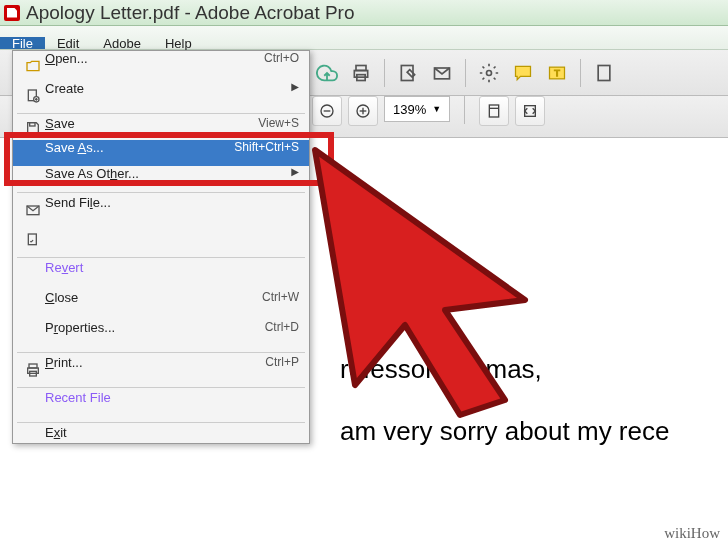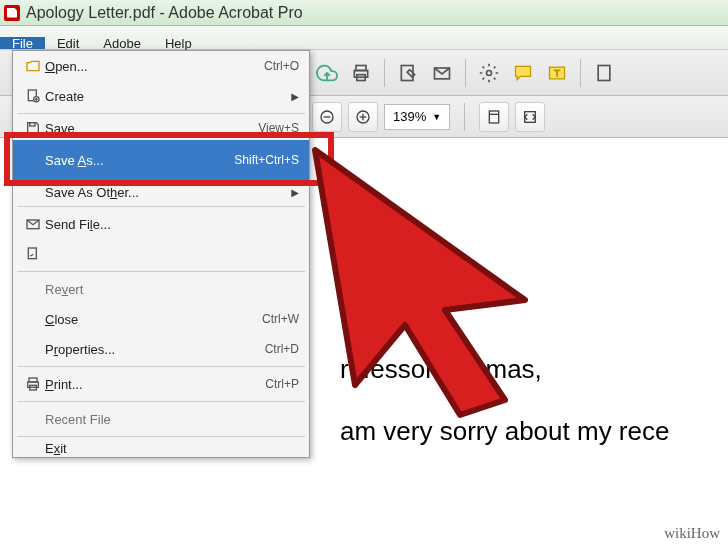--- a/index.html
+++ b/index.html
@@ -1,42 +1,42 @@
 <!DOCTYPE html>
 <html><head>
 <meta charset="utf-8">
 <style>
   * { box-sizing: border-box; margin: 0; padding: 0; font-family: "Segoe UI", Tahoma, sans-serif; }
   body { width: 728px; height: 546px; overflow: hidden; background: #fff; position: relative; }
   
-  .titlebar { height: 26px; background: linear-gradient(#e8f4e8, #d0e8d0); border-bottom: 1px solid #a0c0a0; display: flex; align-items: center; padding: 0 4px; font-size: 16px; color: #333; }
+  .titlebar { height: 26px; background: linear-gradient(#e8f4e8, #d0e8d0); border-bottom: 1px solid #a0c0a0; display: flex; align-items: center; padding: 0 4px; font-size: 19px; color: #333; }
   .titlebar .app-icon { width: 16px; height: 16px; background: #c00; margin-right: 6px; border-radius: 2px; position: relative; }
   .titlebar .app-icon::after { content: ""; position: absolute; top: 3px; left: 3px; width: 10px; height: 10px; background: #fff; clip-path: polygon(0 0, 70% 0, 100% 30%, 100% 100%, 0 100%); }
   
   .menubar { height: 24px; background: linear-gradient(#f5f9f5, #e8f0e8); border-bottom: 1px solid #c0d0c0; display: flex; align-items: stretch; font-size: 13px; }
   .menubar .menu-item { padding: 0 12px; display: flex; align-items: center; color: #222; cursor: default; margin-top: 11px; }
   .menubar .menu-item.active { background: #2b6cb0; color: #fff; }
   
   .toolbar { height: 46px; background: linear-gradient(#f0f0f0, #e4e4e4); border-bottom: 1px solid #bbb; display: flex; align-items: center; padding-left: 312px; gap: 4px; }
   .toolbar .tb-icon { width: 30px; height: 30px; display: flex; align-items: center; justify-content: center; color: #555; }
   .toolbar .tb-sep { width: 1px; height: 28px; background: #bbb; margin: 0 4px; }
   
-  .toolbar2 { height: 42px; background: linear-gradient(#f0f0f0, #e4e4e4); border-bottom: 1px solid #bbb; display: flex; align-items: center; padding-left: 312px; gap: 6px; }
+  .toolbar2 { height: 42px; background: linear-gradient(#f0f0f0, #e4e4e4); border-bottom: 1px solid #bbb; display: flex; align-items: flex-start; padding-left: 312px; gap: 6px; }
   .toolbar2 .tb-btn { width: 30px; height: 30px; border: 1px solid #ccc; border-radius: 3px; background: linear-gradient(#fff,#eee); display: flex; align-items: center; justify-content: center; color: #444; font-size: 15px; }
   .toolbar2 .zoom-box { height: 26px; border: 1px solid #bbb; background: #fff; padding: 0 8px; display: flex; align-items: center; font-size: 13px; gap: 6px; }
   .toolbar2 .tb-sep { width: 1px; height: 28px; background: #bbb; margin: 0 8px; }
   
   .dropdown { position: absolute; top: 50px; left: 12px; width: 298px; background: #f4f4f4; border: 1px solid #999; box-shadow: 2px 2px 6px rgba(0,0,0,0.3); z-index: 10; font-size: 13px; }
-  .dropdown .item { height: 30px; display: flex; align-items: center; padding: 0 10px 0 8px; color: #222; position: relative; }
+  .dropdown .item { height: 30px; display: flex; padding: 0 10px 0 8px; color: #222; position: relative; }
   .dropdown .item .icon-slot { width: 24px; display: flex; align-items: center; justify-content: center; color: #555; }
   .dropdown .item .label { flex: 1; }
   .dropdown .item .label .ul { text-decoration: underline; }
   .dropdown .item .shortcut { color: #555; font-size: 12px; }
   .dropdown .item .submenu-arrow { font-size: 10px; color: #444; }
-  .dropdown .item.disabled { color: #737373; }
+  .dropdown .item.disabled { color: #8b5cf6; }
   .dropdown .item.highlighted { background: #3a7bc8; color: #fff; }
   .dropdown .item.highlighted .shortcut { color: #fff; }
   .dropdown .sep { height: 1px; background: #ccc; margin: 2px 4px; }
   
   .red-box { position: absolute; top: 132px; left: 4px; width: 330px; height: 54px; border: 6px solid #d81f1f; z-index: 20; pointer-events: none; }
   
   .document { position: absolute; top: 138px; left: 0; right: 0; bottom: 0; background: #fff; padding: 200px 0 0 340px; font-family: Georgia, serif; font-size: 26px; color: #000; line-height: 2.4; }
   
   .cursor-arrow { position: absolute; top: 130px; left: 295px; z-index: 30; pointer-events: none; }
   
@@ -184,21 +184,21 @@
   <div class="item" style="height:24px;overflow:hidden;">
     <span class="icon-slot">
         <svg width="16" height="16" viewBox="0 0 24 24" fill="none" stroke="#555" stroke-width="2">
           <path d="M4 4h13l3 3v13H4z"></path>
           <rect x="7" y="4" width="8" height="5"></rect>
         </svg>
       </span>
     <span class="label"><span class="ul">S</span>ave</span>
     <span class="shortcut">View+S</span>
   </div>
-  <div class="item highlighted" style="height:40px;">
+  <div class="item highlighted" style="height:26px;">
     <span class="icon-slot"></span>
     <span class="label">Save <span class="ul">A</span>s...</span>
     <span class="shortcut">Shift+Ctrl+S</span>
   </div>
   <div class="item" style="height:24px;overflow:hidden;">
     <span class="icon-slot"></span>
     <span class="label">Save As Ot<span class="ul">h</span>er...</span>
     <span class="submenu-arrow">▶</span>
   </div>
   <div class="sep"></div>

